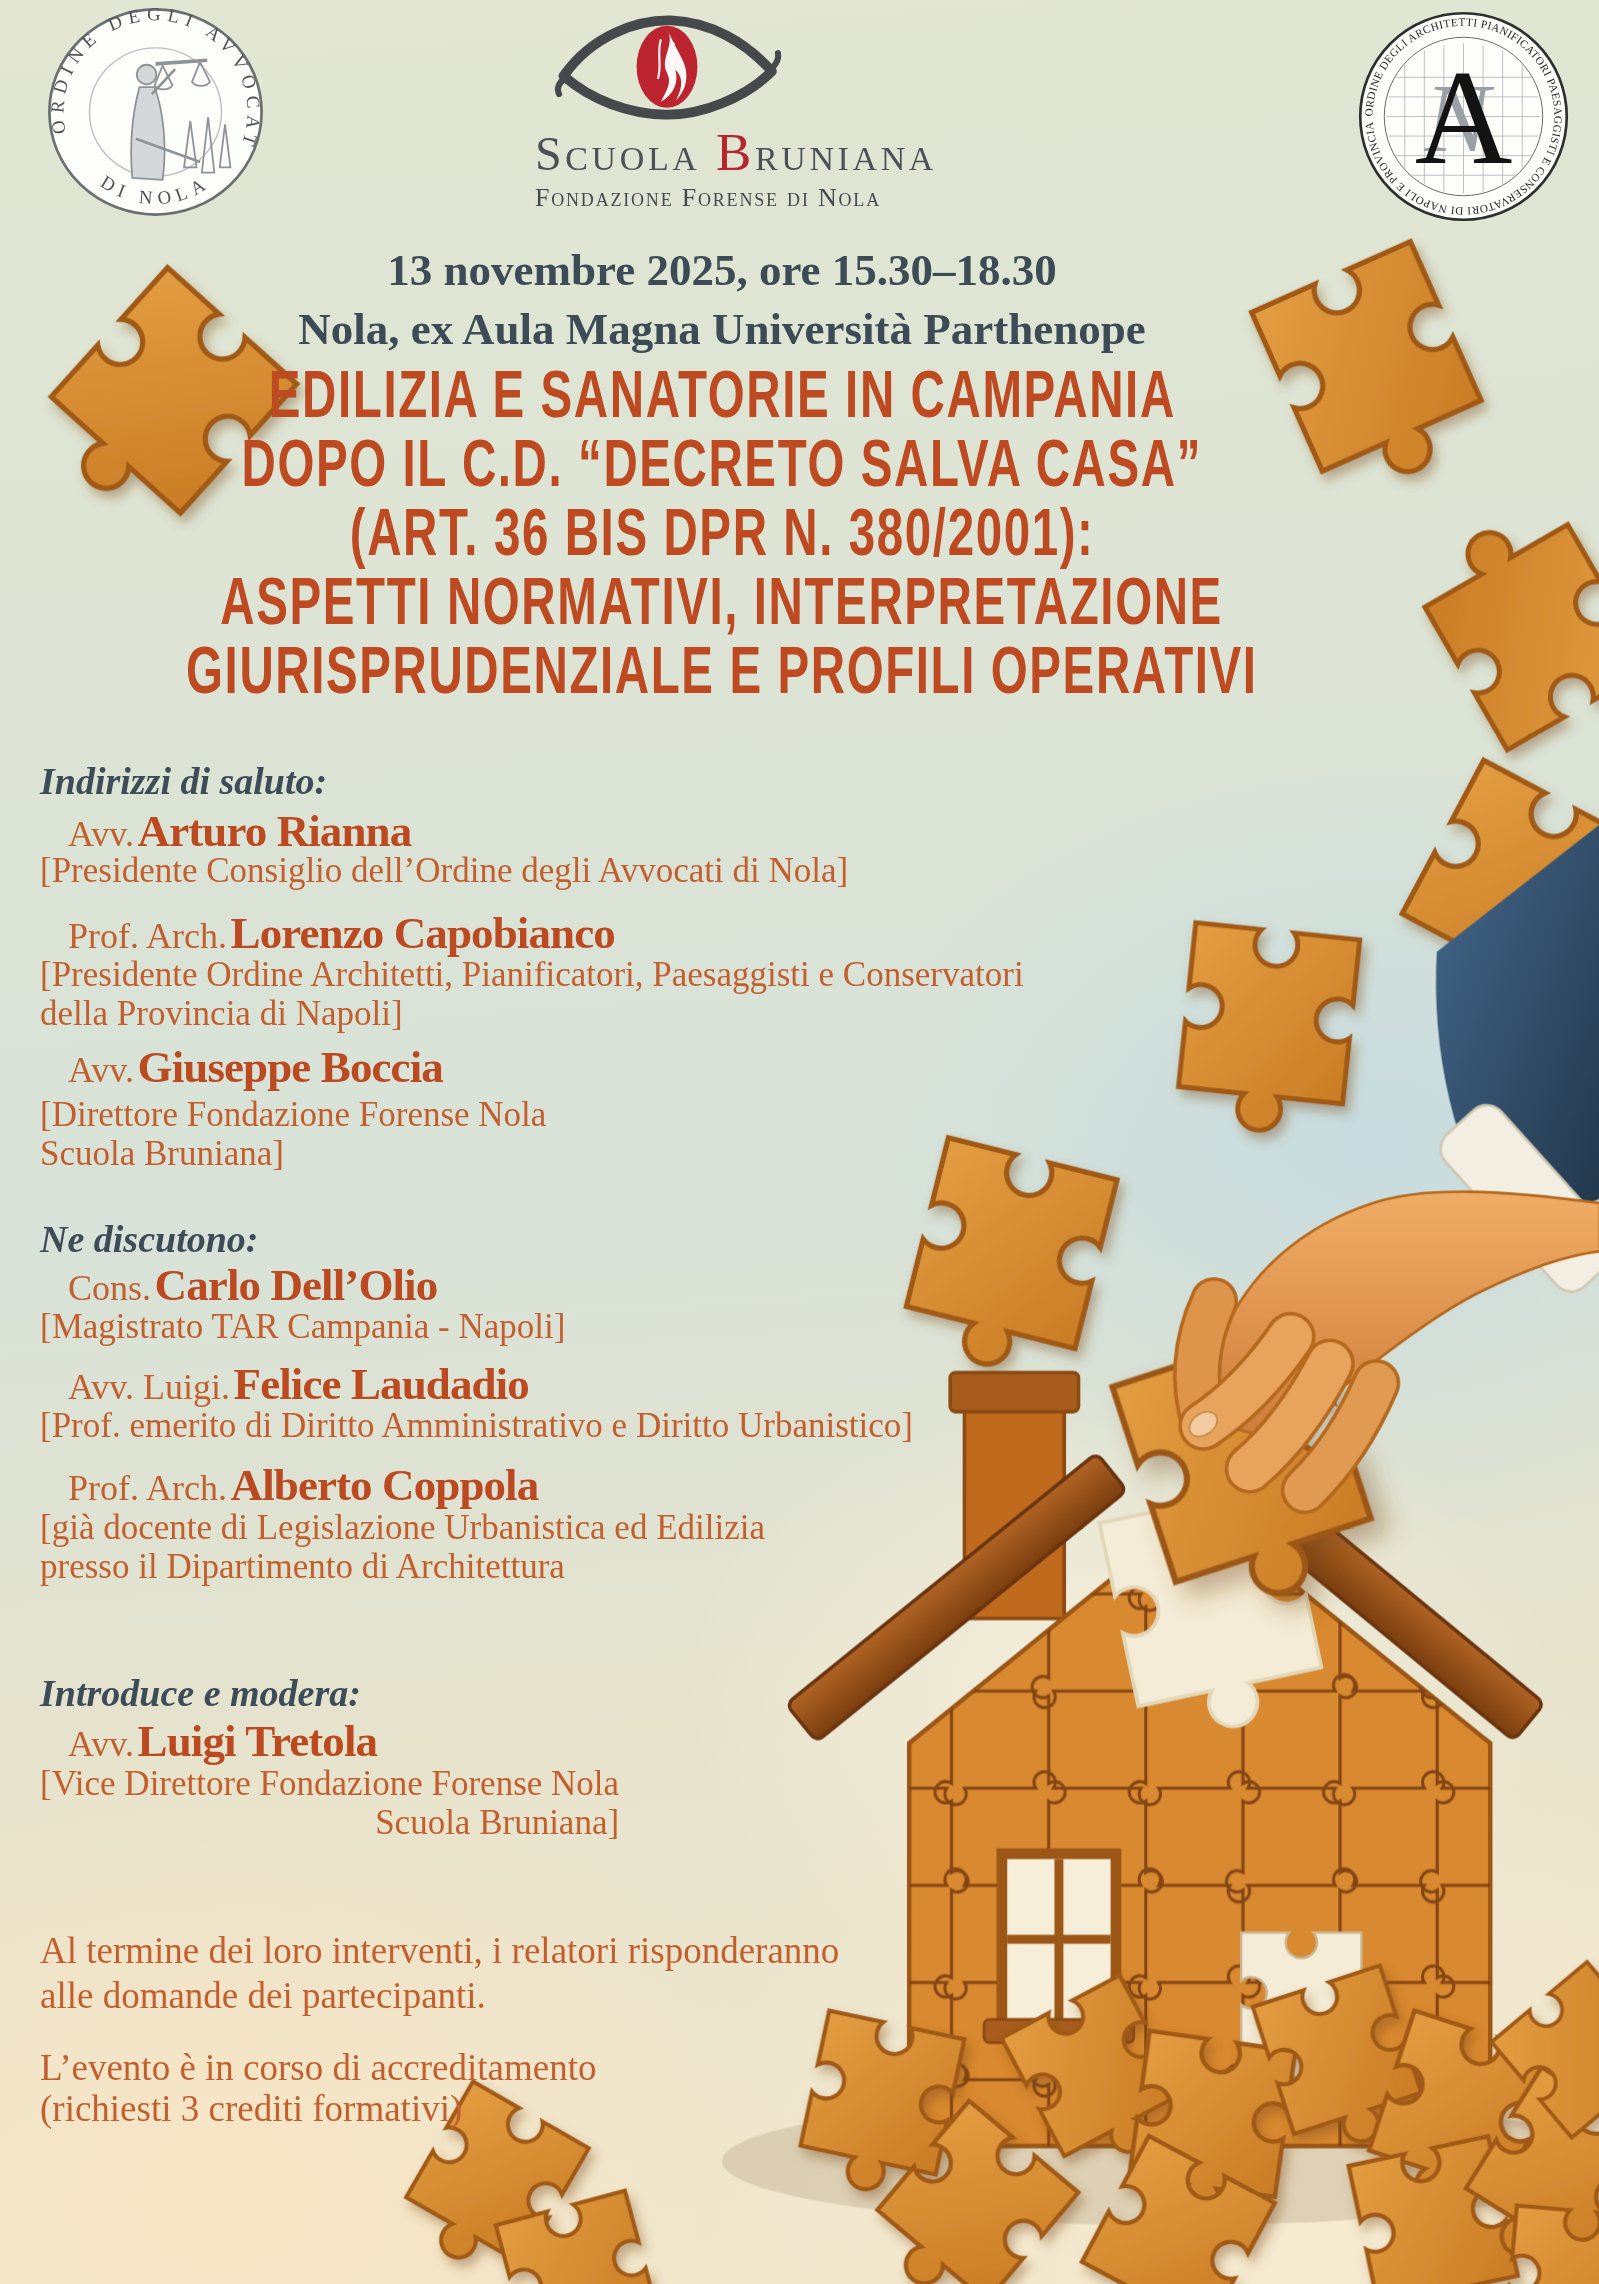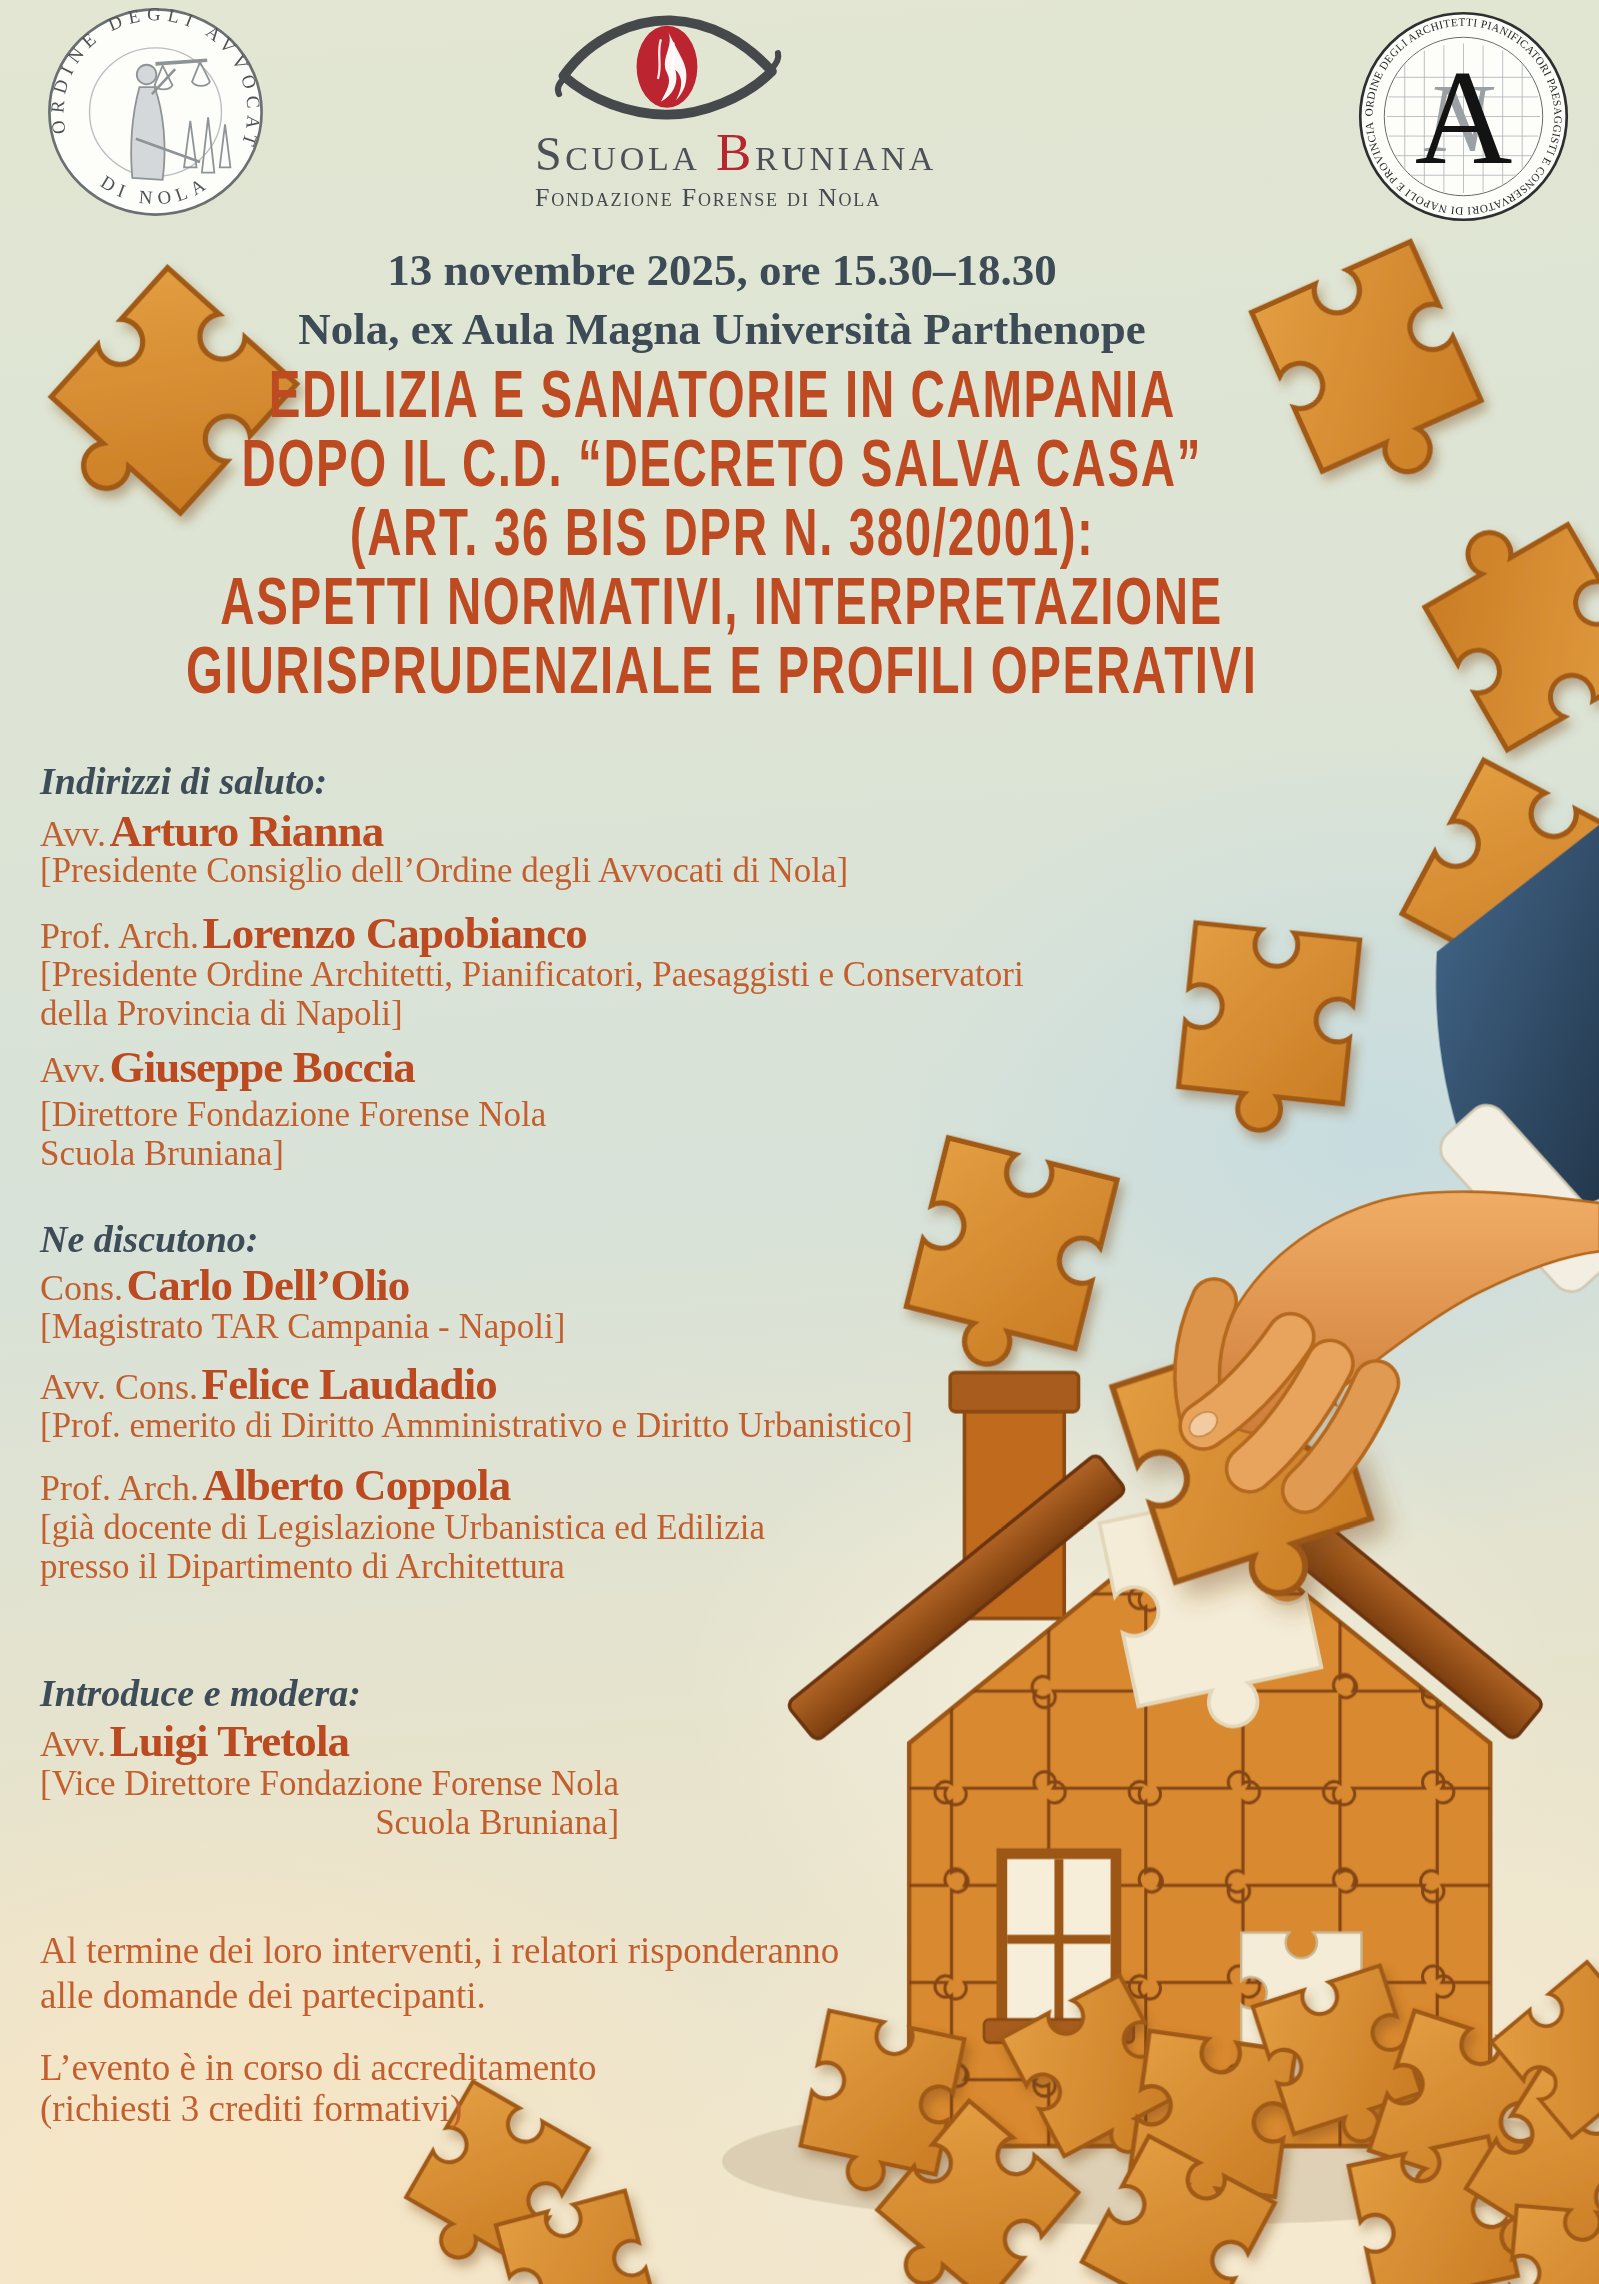--- a/index.html
+++ b/index.html
@@ -31,21 +31,21 @@
   .title-line{display:block;height:69px;}
   .title-line>span{
     display:inline-block;transform:scale(0.88,1.22);transform-origin:center center;
     font-family:"Liberation Sans",sans-serif;font-weight:bold;font-size:54px;
     letter-spacing:1.8px;color:#bd4a20;white-space:nowrap;
   }
 
   
   .lcol{left:40px;white-space:nowrap;}
   .sec-head{font-style:italic;font-weight:600;font-size:38px;color:#3e4c58;line-height:43px;}
-  .sp-line{line-height:52px;}
+  .sp-line{line-height:52px;margin-left:28px;}
   .sp-prefix{font-size:36px;color:#c0602f;}
   .sp-name{font-size:45px;font-weight:bold;color:#bc4a21;letter-spacing:-0.9px;}
   .sp-roles{font-size:35px;color:#c35f2e;line-height:39px;}
   .closing-p1{font-size:37px;color:#c35f2e;line-height:45px;}
   .closing-p2{font-size:37px;color:#c35f2e;line-height:41px;}
 </style>
 </head>
 <body>
 
 <div class="poster">
@@ -256,21 +256,21 @@
 
   <div class="txt lcol sec-head" style="top:1218px;">Ne discutono:</div>
 
   <div class="txt lcol sp-line" style="top:1259px;">
     <span class="sp-prefix">Cons.</span>
     <span class="sp-name">Carlo Dell’Olio</span>
   </div>
   <div class="txt lcol sp-roles" style="top:1307px;">[Magistrato TAR Campania - Napoli]</div>
 
   <div class="txt lcol sp-line" style="top:1358px;">
-    <span class="sp-prefix">Avv. Cons.</span>
+    <span class="sp-prefix">Avv. Luigi.</span>
     <span class="sp-name">Felice Laudadio</span>
   </div>
   <div class="txt lcol sp-roles" style="top:1406px;">[Prof. emerito di Diritto Amministrativo e Diritto Urbanistico]</div>
 
   <div class="txt lcol sp-line" style="top:1459px;">
     <span class="sp-prefix">Prof. Arch.</span>
     <span class="sp-name">Alberto Coppola</span>
   </div>
   <div class="txt lcol sp-roles" style="top:1508px;">
     <div>[già docente di Legislazione Urbanistica ed Edilizia</div>

